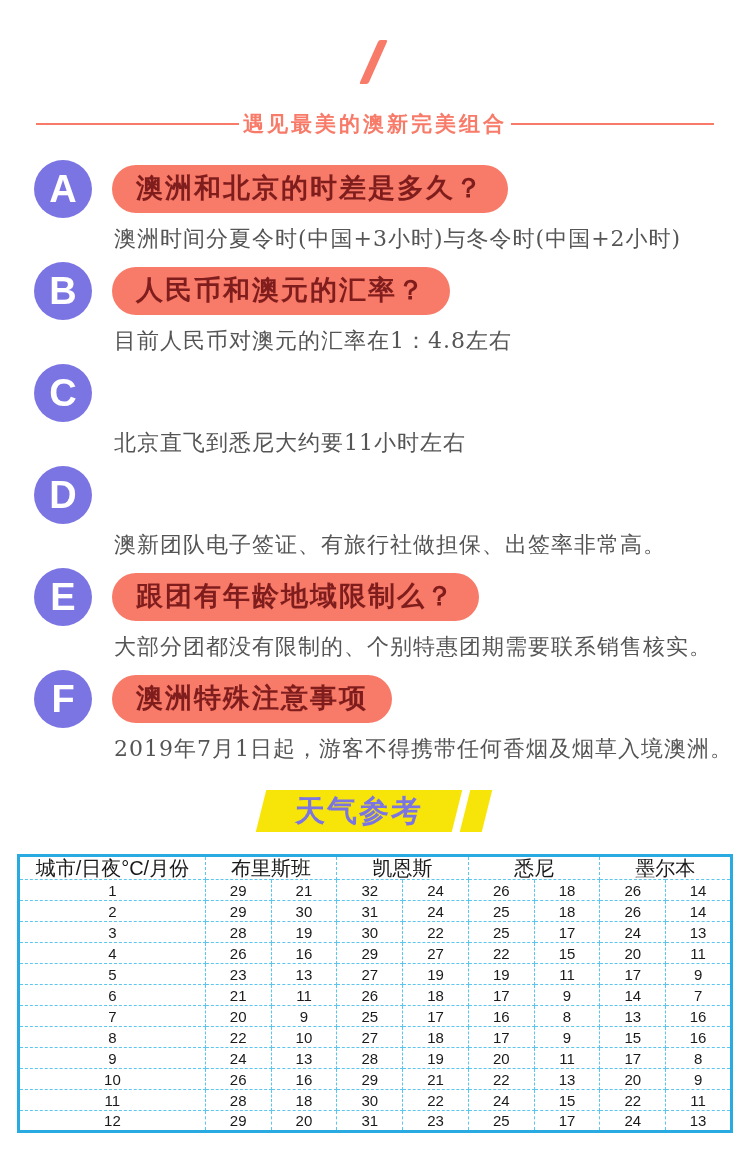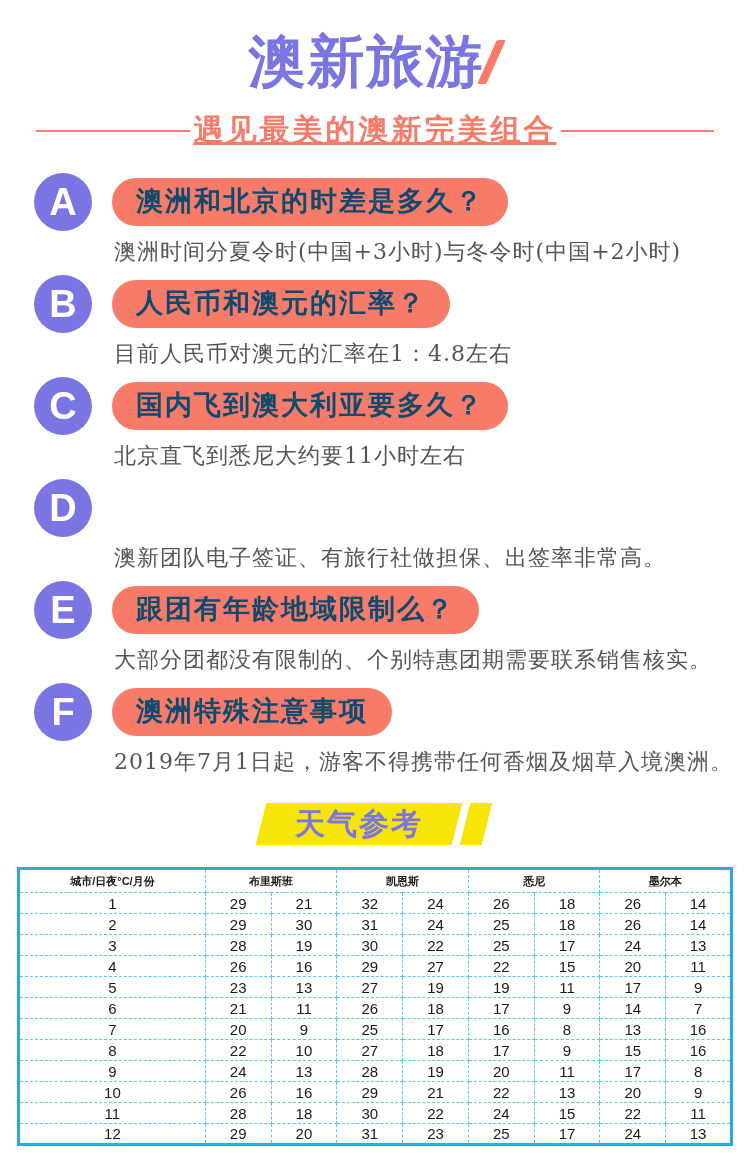--- a/index.html
+++ b/index.html
@@ -37,41 +37,40 @@
   }
 
   
   .subtitle-row{
     display:flex;align-items:center;
     margin:12px 36px 0 36px;
   }
   .subtitle-line{flex:1;border-top:2px solid var(--coral,#F87A68);}
   .subtitle-text{
     color:var(--coral,#F87A68);
-    font-size:30px;font-weight:bold;letter-spacing:3px;
+    font-size:21px;font-weight:bold;letter-spacing:3px;
     padding:0 4px;white-space:nowrap;
     font-family:"DejaVu Serif", serif;
-    text-decoration:underline;
   }
 
   
   .faq{margin:20px 0 0 34px;}
   .faq-item{margin-bottom:5px;}
   .faq-head{display:flex;align-items:center;height:62px;}
   .faq-badge{
     width:58px;height:58px;border-radius:50%;
     background:var(--purple,#7B74E3);
     color:#ffffff;font-size:38px;font-weight:bold;
     display:flex;align-items:center;justify-content:center;
     flex:0 0 58px;
   }
   .faq-pill{
     margin-left:20px;
     background:var(--coral,#F87A68);
-    color:#0c4a6e;font-size:27px;font-weight:bold;letter-spacing:2px;
+    color:#7f1d1d;font-size:27px;font-weight:bold;letter-spacing:2px;
     padding:5px 24px 7px 24px;border-radius:26px;
     white-space:nowrap;
   }
   .faq-answer{
     margin:4px 0 6px 80px;
     font-size:22px;line-height:30px;letter-spacing:1px;
     color:var(--answer_text,#555555);
     font-family:"DejaVu Serif", serif;
     white-space:nowrap;
   }
@@ -104,31 +103,30 @@
     border-collapse:collapse;
     border:3px solid var(--table_border,#29ABE2);
     table-layout:fixed;
   }
   .weather-table th,.weather-table td{
     border:1px dashed var(--table_grid,#5BC6EF);
     text-align:center;vertical-align:middle;
     height:21px;padding:0;
     font-size:15px;line-height:15px;
   }
-  .weather-table th{font-size:11px;font-weight:bold;height:24px;}
+  .weather-table th{font-size:20px;font-weight:normal;height:24px;}
   .weather-table col.month-col{width:26.2%;}
   .weather-table col.temp-col{width:9.225%;}
 </style>
 </head>
 <body>
 
 <div class="page">
 
   <div class="title-row">
-    <span class="title-part p1">澳新旅游</span>
     <span class="title-slash"></span>
   </div>
 
   <div class="subtitle-row">
     <div class="subtitle-line"></div>
     <div class="subtitle-text">遇见最美的澳新完美组合</div>
     <div class="subtitle-line"></div>
   </div>
 
   <div class="faq">
@@ -145,21 +143,20 @@
       <div class="faq-head">
         <div class="faq-badge">B</div>
         <div class="faq-pill">人民币和澳元的汇率？</div>
       </div>
       <div class="faq-answer">目前人民币对澳元的汇率在1：4.8左右</div>
     </div>
 
     <div class="faq-item">
       <div class="faq-head">
         <div class="faq-badge">C</div>
-        <div class="faq-pill">国内飞到澳大利亚要多久？</div>
       </div>
       <div class="faq-answer">北京直飞到悉尼大约要11小时左右</div>
     </div>
 
     <div class="faq-item">
       <div class="faq-head">
         <div class="faq-badge">D</div>
       </div>
       <div class="faq-answer">澳新团队电子签证、有旅行社做担保、出签率非常高。</div>
     </div>

